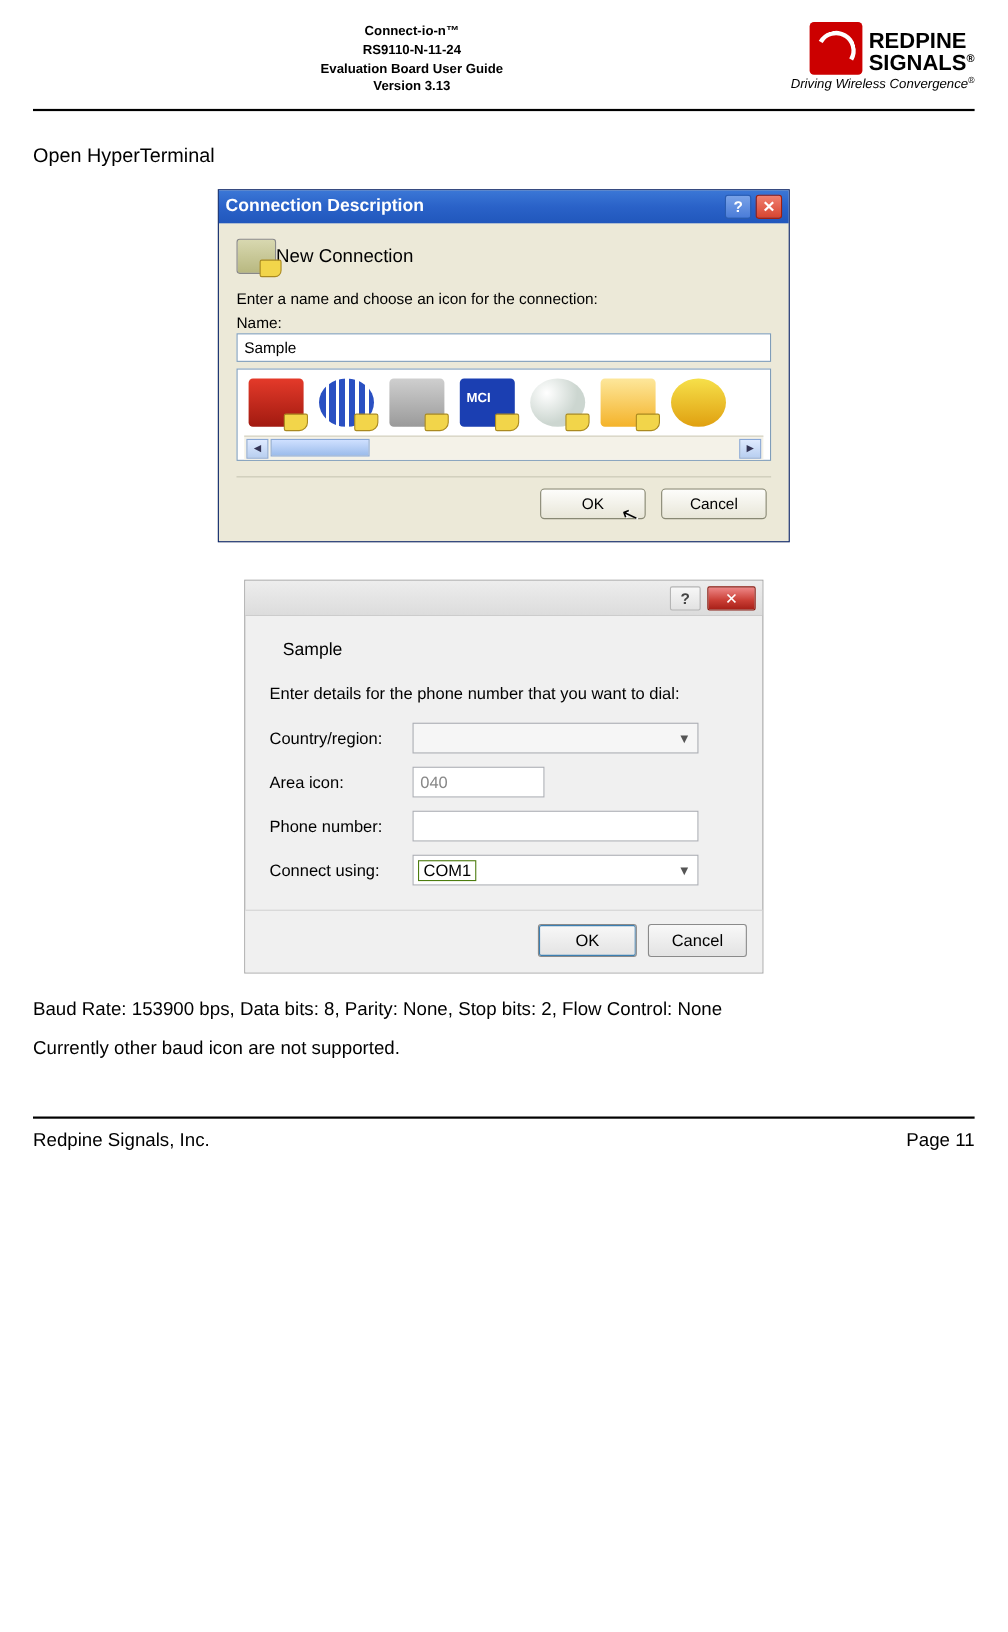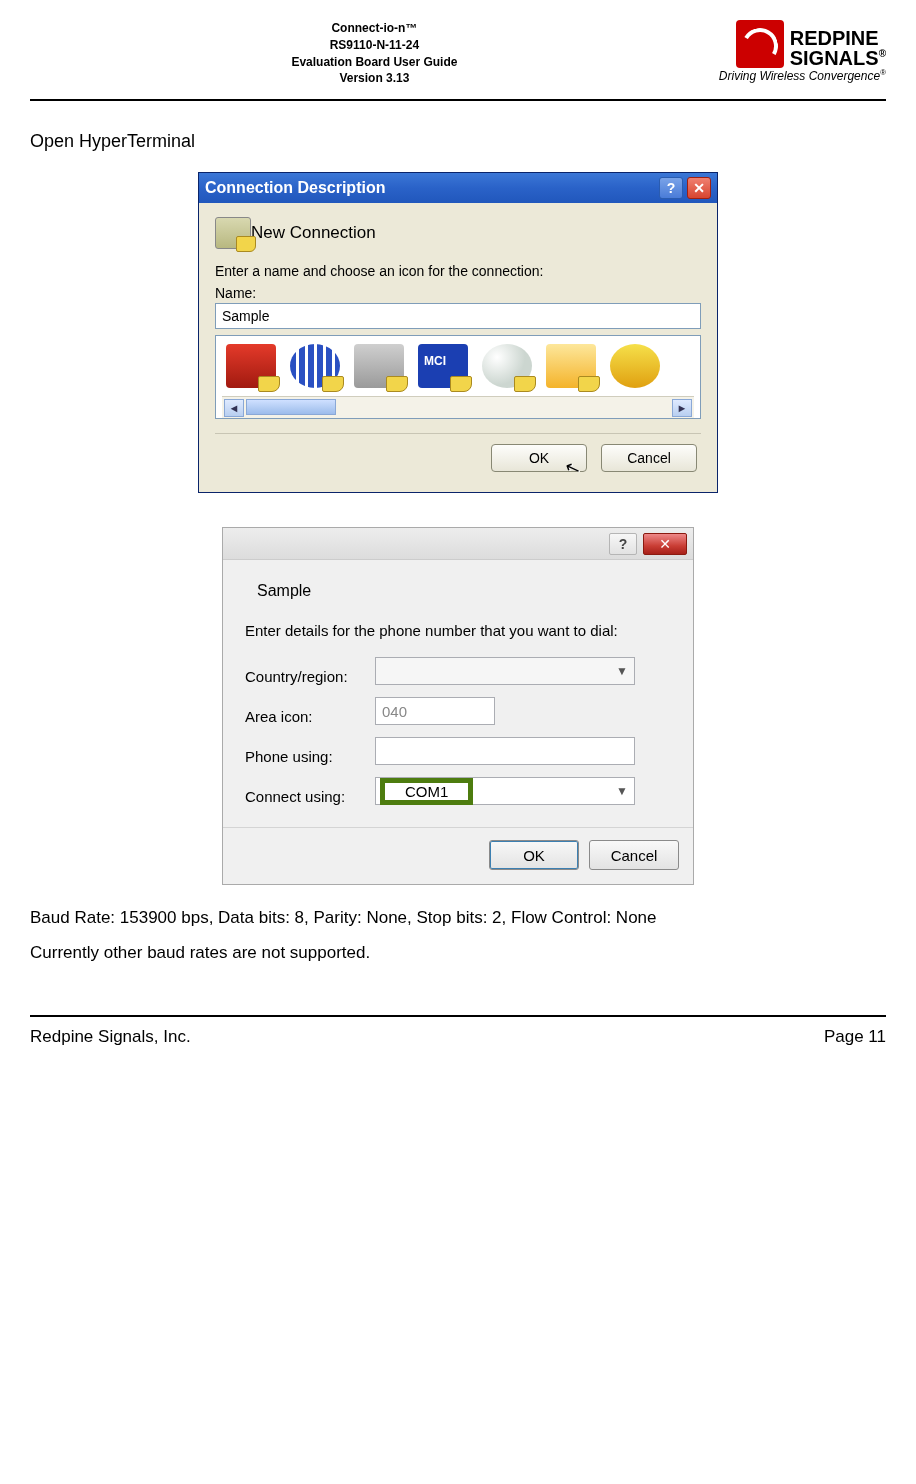--- a/index.html
+++ b/index.html
@@ -216,36 +216,36 @@
       width: 44px; height: 22px;
       background: linear-gradient(#e88,#c93d34 60%, #a72018);
       border: 1px solid #8a1a10;
       border-radius: 2px;
       color: #fff; font-size:14px;
       display:flex;align-items:center;justify-content:center;
     }
     .v-body { padding: 18px 22px 10px 22px; }
     .v-name { margin: 4px 0 22px 12px; font-size: 16px; }
     .v-instruction { margin-bottom: 18px; font-size: 15px; }
-    .v-form-row { display: flex; align-items: flex-end; margin-bottom: 12px; }
+    .v-form-row { display: flex; align-items: center; margin-bottom: 12px; }
     .v-form-row label { width: 130px; font-size: 15px; }
     .v-select, .v-input {
       height: 28px;
       border: 1px solid #abadb3;
       background: #fff;
       padding: 2px 6px;
       font-size: 15px;
       font-family: inherit;
     }
     .v-select { width: 260px; position: relative; display:flex; align-items:center; justify-content:space-between; background: #f6f6f6; color:#888; }
     .v-select.enabled { background: #fff; color:#000; }
     .v-caret { font-size: 12px; color: #555; }
     .v-input.small { width: 120px; color:#888; }
     .v-input.wide { width: 260px; }
-    .red-box { border: 5px solid #4d7c0f; padding: 0 20px; margin-left:-2px; }
+    .red-box { border: 1px solid #4d7c0f; padding: 0 4px; margin-left:-2px; }
     .v-footer {
       border-top: 1px solid #d4d4d4;
       background: #f0f0f0;
       padding: 12px 14px 14px 0;
       display: flex; justify-content: flex-end; gap: 10px;
     }
     .v-btn {
       width: 90px; height: 30px;
       background: linear-gradient(#f8f8f8,#e3e3e3);
       border: 1px solid #8a8a8a;
@@ -367,21 +367,21 @@
         <div class="v-select">
           <span></span>
             <span class="v-caret">▼</span>
         </div>
       </div>
       <div class="v-form-row">
         <label>Area icon:</label>
         <input class="v-input small" value="040" style="">
       </div>
       <div class="v-form-row">
-        <label>Phone using:</label>
+        <label>Phone number:</label>
         <input class="v-input wide" style="">
       </div>
       <div class="v-form-row">
         <label>Connect using:</label>
         <div class="v-select enabled">
           <span class="red-box">COM1</span>
           <span class="v-caret">▼</span>
         </div>
       </div>
     </div>
@@ -390,18 +390,18 @@
           <span>OK</span>
         </div>
       <div class="v-btn">
           <span>Cancel</span>
         </div>
     </div>
   </div>
 </div>
 
 <p class="body-text">Baud Rate: 153900 bps, Data bits: 8, Parity: None, Stop bits: 2, Flow Control: None</p>
-<p class="body-text">Currently other baud rates are not supported.</p>
+<p class="body-text">Currently other baud icon are not supported.</p>
 
 <div class="footer">
   <span>Redpine Signals, Inc.</span>
   <span>Page 11</span>
 </div>
 
 </body></html>

